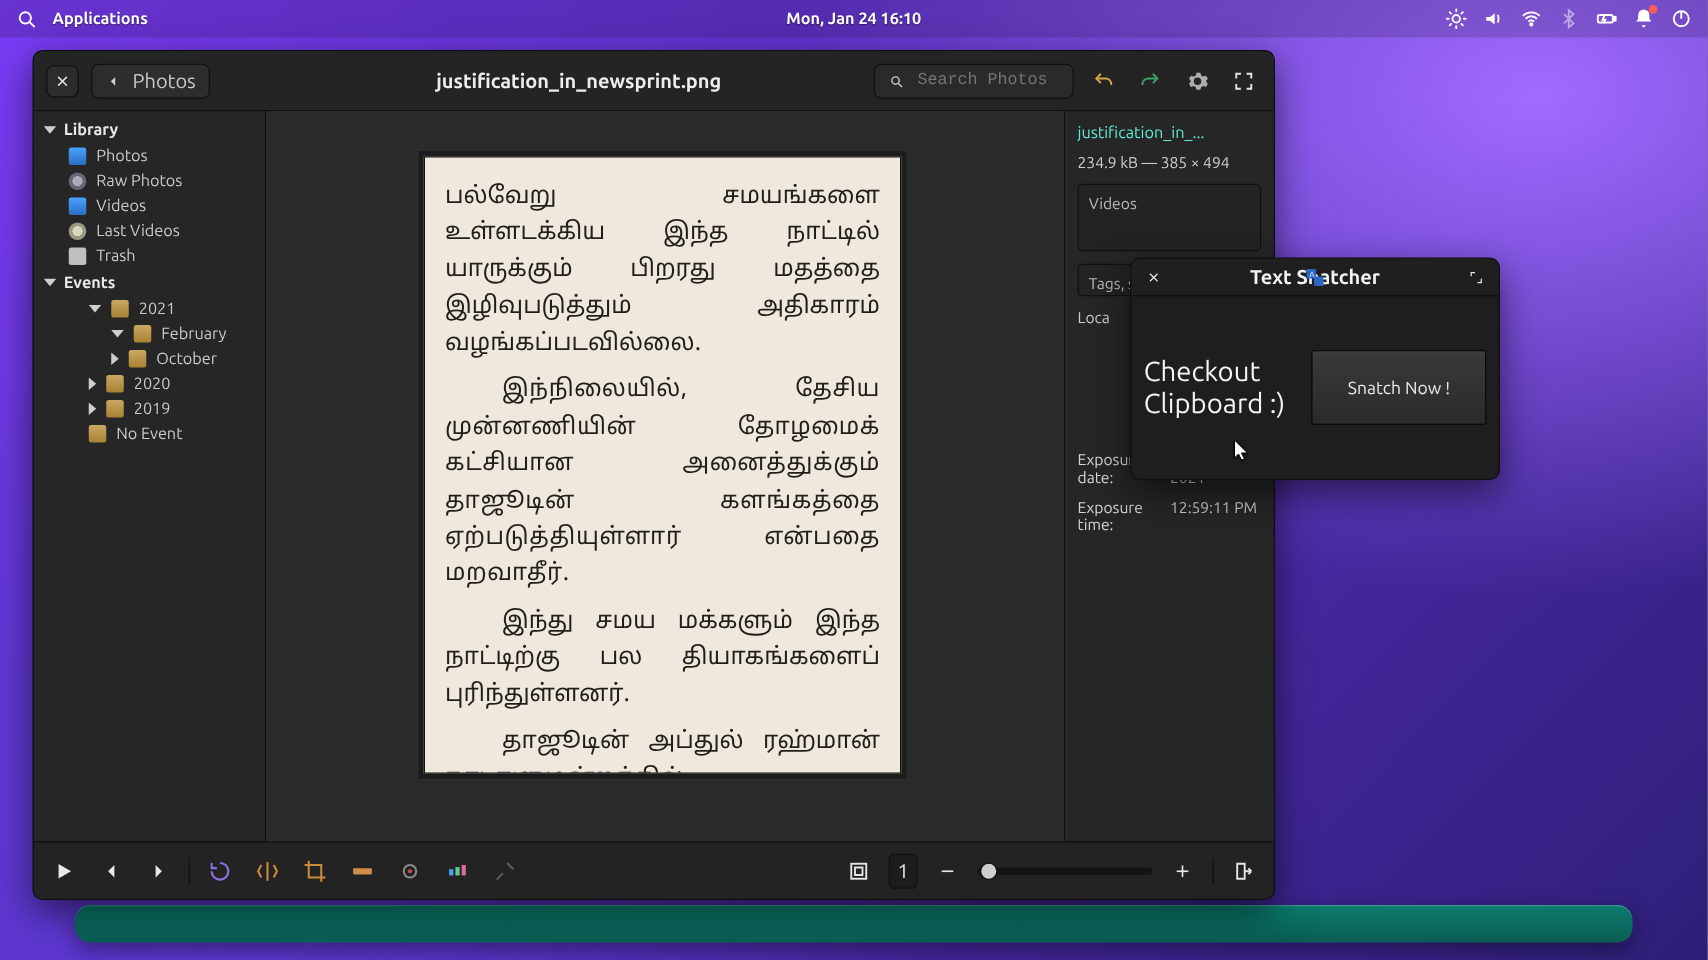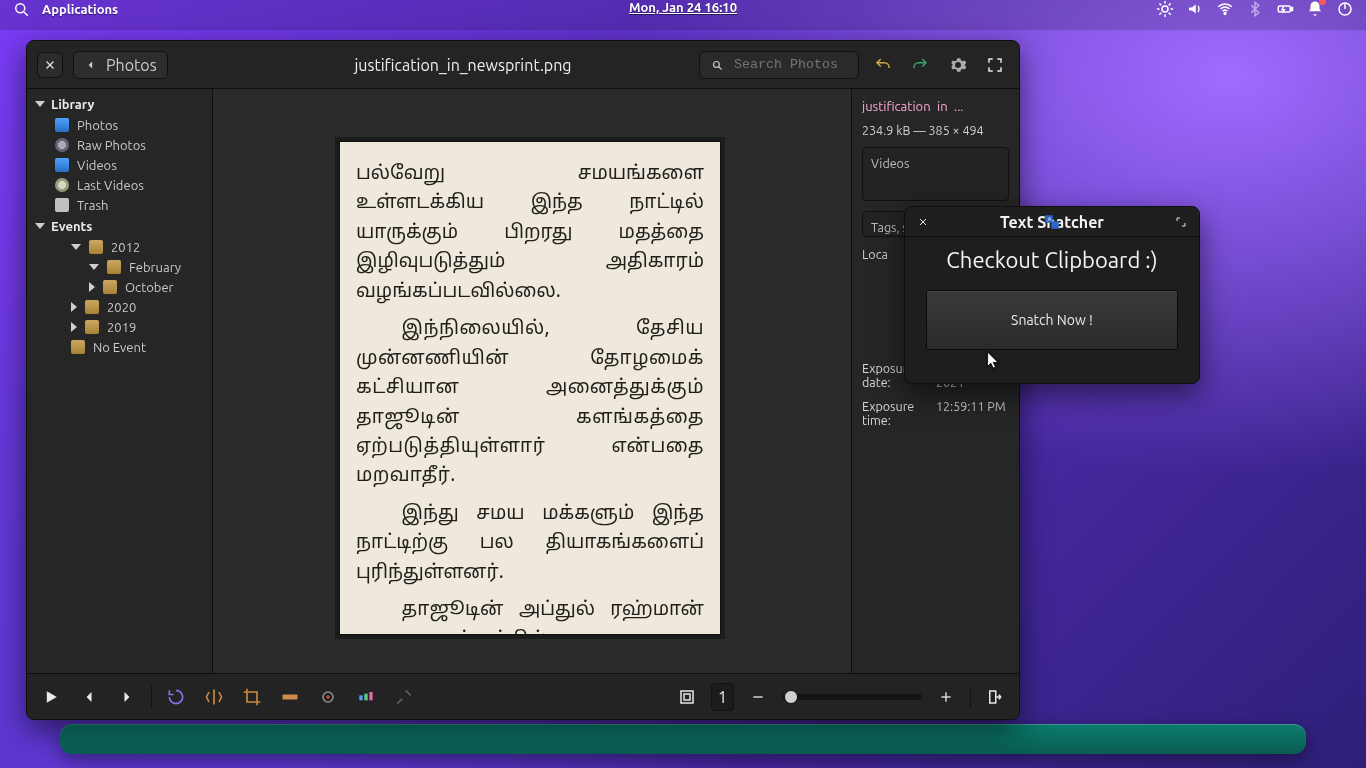--- a/index.html
+++ b/index.html
@@ -25,27 +25,27 @@
   body{
     background:
       radial-gradient(1200px 800px at 90% 10%, #a06bff 0%, rgba(160,107,255,0) 50%),
       radial-gradient(1000px 700px at 15% 85%, #5d3bd6 0%, rgba(93,59,214,0) 55%),
       linear-gradient(135deg,var(--bg-desktop-a),var(--bg-desktop-b));
     color:var(--text-a);
   }
   
   .os-panel{
     position:absolute;left:0;right:0;top:0;height:30px;
-    display:flex;align-items:flex-start;justify-content:space-between;
+    display:flex;align-items:center;justify-content:space-between;
     padding:0 12px;color:#fff;font-size:13px;
     text-shadow:0 1px 1px rgba(0,0,0,.5);
     background:rgba(0,0,0,.15);
   }
   .os-left,.os-right{display:flex;align-items:center;gap:12px;}
-  .os-center{position:absolute;left:50%;transform:translateX(-50%);text-decoration:underline;}
+  .os-center{position:absolute;left:50%;transform:translateX(-50%);}
   .ico{display:inline-flex;align-items:center;justify-content:center;width:18px;height:18px;}
   .ico svg{width:18px;height:18px;display:block;}
   .notif-dot{position:relative;}
   .notif-dot::after{content:"";position:absolute;right:-2px;top:-2px;width:7px;height:7px;background:#ff5a5a;border-radius:50%;}
 
   
   .window{
     position:absolute;left:26px;top:40px;width:994px;height:680px;
     background:
       repeating-linear-gradient(0deg, rgba(255,255,255,.02) 0 2px, rgba(0,0,0,0) 2px 4px),
@@ -56,21 +56,21 @@
     overflow:hidden;display:flex;flex-direction:column;
   }
   .win-head{
     height:48px;background:var(--panel-header);
     display:grid;grid-template-columns:200px 1fr 320px;align-items:center;
     border-bottom:1px solid var(--border-dark);
   }
   .wh-left{display:flex;align-items:center;gap:10px;padding-left:10px;}
   .btn-close{width:26px;height:26px;border-radius:6px;background:#2c2c2c;border:1px solid #111;display:flex;align-items:center;justify-content:center;cursor:pointer;}
   .btn-back{height:28px;padding:0 10px;border-radius:6px;background:#2d2d2d;border:1px solid #111;display:flex;align-items:center;gap:8px;color:var(--text-b);cursor:pointer;}
-  .wh-center{text-align:center;color:#ededed;font-weight:400;}
+  .wh-center{text-align:center;color:#ededed;font-weight:700;}
   .wh-right{display:flex;align-items:center;gap:10px;justify-content:flex-end;padding-right:10px;}
   .search{display:flex;align-items:center;gap:8px;background:#2a2a2a;border:1px solid #111;border-radius:6px;height:28px;padding:0 10px;min-width:160px;}
   .search input{background:transparent;border:none;outline:none;color:var(--text-b);width:110px;font-family:Liberation Mono, monospace;}
   .icon-btn{width:28px;height:28px;border-radius:6px;display:flex;align-items:center;justify-content:center;cursor:pointer;}
 
   .win-body{flex:1;display:grid;grid-template-columns:186px 1fr 168px;min-height:0;}
   .sidebar{background:var(--panel-bg-2);border-right:1px solid var(--border-dark);font-size:13px;color:var(--text-b);padding:4px 0;overflow:auto;}
   .s-head{display:flex;align-items:center;gap:6px;padding:4px 8px;color:#e9e9e9;font-weight:700;}
   .s-item{display:flex;align-items:center;gap:8px;padding:3px 8px 3px 28px;}
   .s-item.sub2{padding-left:44px;}
@@ -85,28 +85,28 @@
   .mini.video{background:linear-gradient(#4aa3ff,#2b6dc1);}
   .mini.import{background:radial-gradient(circle,#d7d7c0 40%,#9a9a80 42%);border-radius:50%;}
   .mini.trash{background:#c0c0c0;border-radius:2px;}
   .tri{width:0;height:0;border-left:5px solid transparent;border-right:5px solid transparent;}
   .tri.down{border-top:6px solid #cfcfcf;}
   .tri.right{border-left:6px solid #cfcfcf;border-top:5px solid transparent;border-bottom:5px solid transparent;border-right:none;}
 
   .viewer{background:#2b2b2b;position:relative;overflow:hidden;}
   .viewer::before{content:"";position:absolute;inset:0;background:repeating-linear-gradient(0deg,#2b2b2b 0 2px,#2a2a2a 2px 4px);}
   .photo{
-    position:absolute;left:126px;top:52px;width:382px;height:494px;
+    position:absolute;left:126px;top:36px;width:382px;height:494px;
     background:#eee9dc;border:1px solid #111;box-shadow:0 0 0 4px #1c1c1c;
     padding:18px 16px;overflow:hidden;
   }
   .photo p{margin:0 0 8px 0;color:#221f1a;font-family:"Noto Sans Tamil",Latha,"Nirmala UI",serif;font-size:19px;line-height:1.55;text-align:justify;}
 
   .info{background:var(--panel-bg-2);border-left:1px solid var(--border-dark);padding:10px 10px;color:var(--text-b);font-size:12.5px;display:flex;flex-direction:column;gap:10px;min-width:0;}
-  .info-h{font-size:13px;color:#f9a8d4;overflow:hidden;text-overflow:ellipsis;white-space:nowrap;}
+  .info-h{font-size:13px;color:#5eead4;overflow:hidden;text-overflow:ellipsis;white-space:nowrap;}
   .info-sub{color:#cfcfcf;}
   .block{background:#232323;border:1px solid #111;border-radius:4px;padding:8px;}
   .comment-label{color:#bdbdbd;}
   .tags-in{height:26px;}
   .kv{display:grid;grid-template-columns:66px 1fr;gap:6px 8px;align-items:start;}
   .kv .k{color:#d7d7d7;}
 
   .toolbar{
     height:46px;border-top:1px solid var(--border-dark);background:#232323;
     display:flex;align-items:center;gap:10px;padding:0 10px;justify-content:space-between;
@@ -119,21 +119,21 @@
   .zoom-thumb{position:absolute;left:2px;top:-4px;width:14px;height:14px;border-radius:50%;background:#cfcfcf;border:1px solid #111;}
 
   
   .ts-window{
     position:absolute;left:904px;top:206px;width:296px;height:178px;
     background:var(--panel-bg);border:1px solid var(--border-dark);border-radius:8px;box-shadow:var(--shadow);
     overflow:hidden;display:flex;flex-direction:column;
   }
   .ts-head{height:30px;display:flex;align-items:center;justify-content:space-between;padding:0 8px;background:#1f1f1f;border-bottom:1px solid var(--border-dark);}
   .ts-title{position:absolute;left:0;right:0;text-align:center;color:#f3f3f3;font-weight:700;pointer-events:none;}
-  .ts-body{flex:1;display:flex;flex-direction:column;align-items:center;justify-content:flex-start;gap:18px;padding:10px;}
+  .ts-body{flex:1;display:flex;flex-direction:row;align-items:center;justify-content:flex-start;gap:18px;padding:10px;}
   .ts-text{font-size:22px;color:#f4f4f4;}
   .ts-btn{width:92%;height:60px;border-radius:2px;border:1px solid #0c0c0c;background:linear-gradient(#3a3a3a,#2a2a2a);color:#e9e9e9;display:flex;align-items:center;justify-content:center;font-size:14px;cursor:pointer;box-shadow:inset 0 1px 0 rgba(255,255,255,.06);}
 
   .cursor{position:absolute;left:986px;top:350px;width:16px;height:20px;pointer-events:none;}
   .cursor svg{filter:drop-shadow(0 0 1px #000);}
 
   
   .dock{position:absolute;left:60px;right:60px;bottom:14px;height:30px;border-radius:12px;background:linear-gradient(#0a7c6e,#0a5d52);box-shadow:inset 0 1px 0 rgba(255,255,255,.2), 0 6px 18px rgba(0,0,0,.4);}
 </style>
 </head>
@@ -287,21 +287,21 @@
           <span>Trash</span>
         </div>
 
       <div class="s-head">
           <span class="tri down"></span>
           <span>Events</span>
         </div>
       <div class="s-item sub2 clickable">
           <span class="tri down"></span>
           <span class="mini folder"></span>
-          <span>2012</span>
+          <span>2021</span>
         </div>
       <div class="s-item sub3 clickable">
           <span class="tri down"></span>
           <span class="mini folder"></span>
           <span>February</span>
         </div>
       <div class="s-item sub3 clickable">
           <span class="tri right"></span>
           <span class="mini folder"></span>
           <span>October</span>

